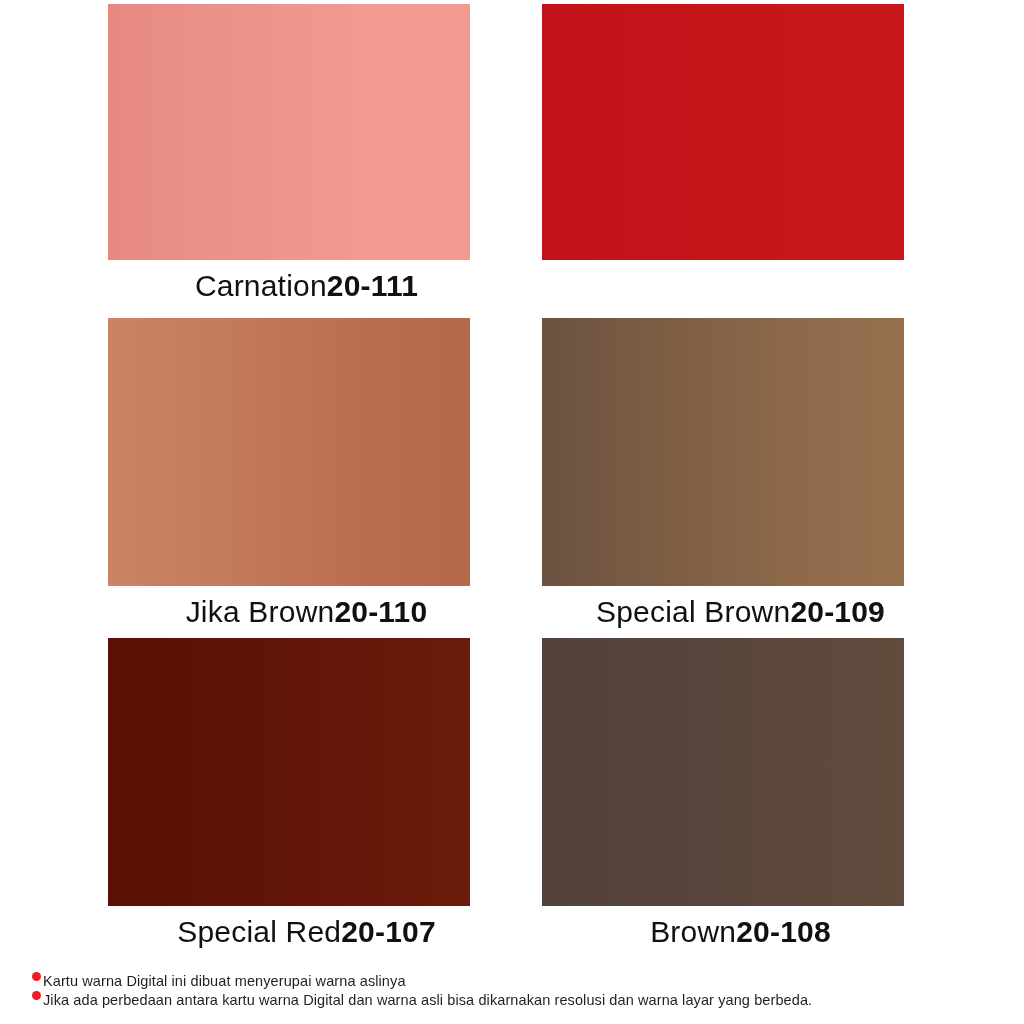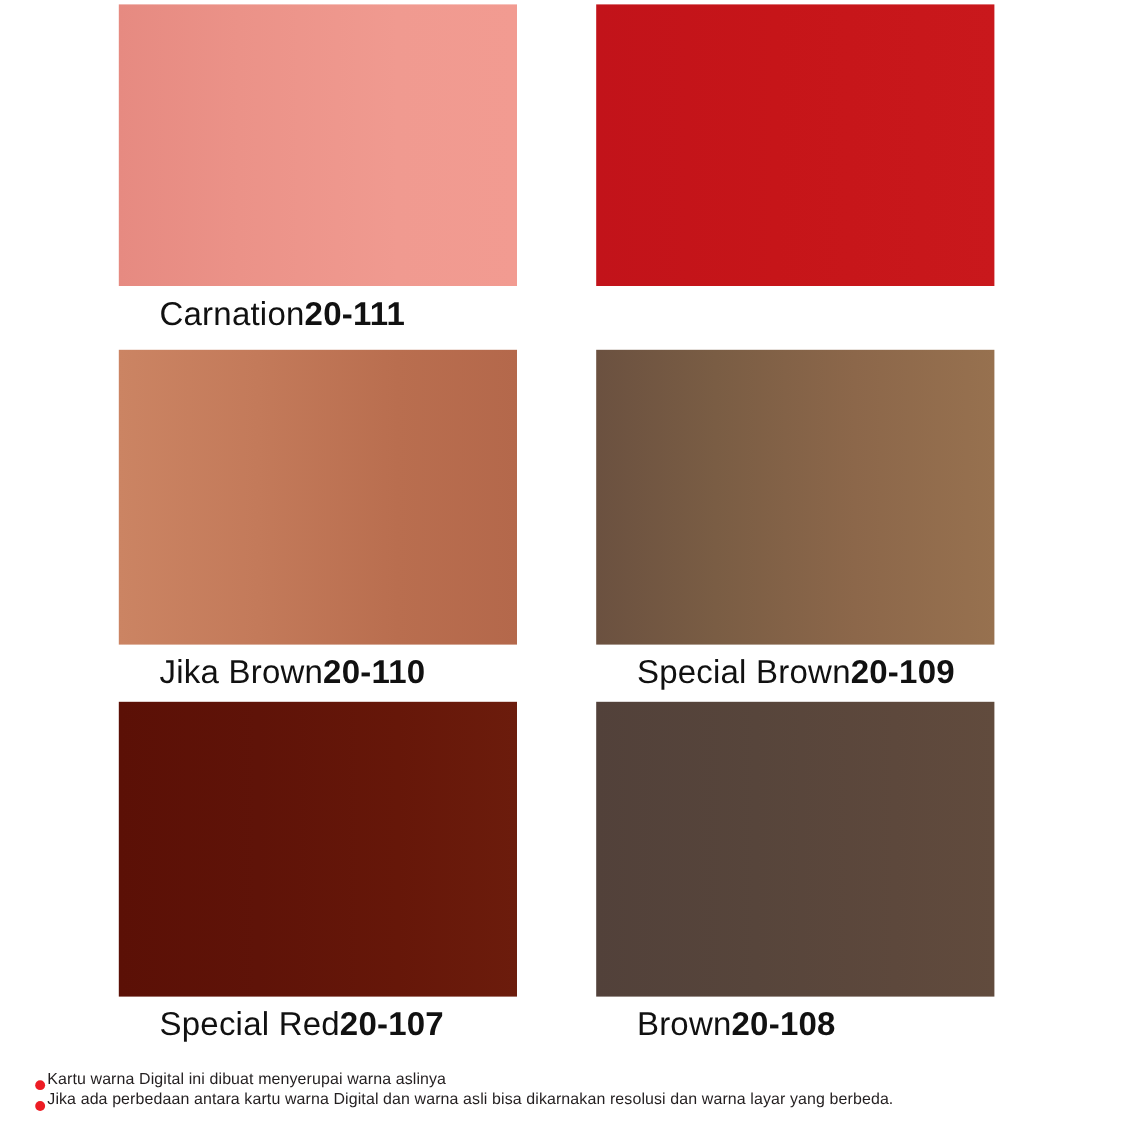--- a/index.html
+++ b/index.html
@@ -57,21 +57,21 @@
   }
 
   .swatch-caption {
     position: absolute;
     left: 0;
     right: 0;
     top: 100%;
     height: 52px;
     display: flex;
     align-items: center;
-    justify-content: flex-start;
+    justify-content: center;
     padding: 0 2px 0 4px;
     box-sizing: border-box;
     white-space: nowrap;
     margin-left: 33px;
   }
 
   .swatch-name {
     font-size: 30px;
     font-weight: 400;
     letter-spacing: 0.2px;
@@ -88,21 +88,21 @@
   
   .footer-notes {
     position: absolute;
     left: 32px;
     bottom: 14px;
     width: 960px;
   }
 
   .note-line {
     display: flex;
-    align-items: flex-end;
+    align-items: flex-start;
     font-size: 14.5px;
     line-height: 19px;
     color: #231f20;
     letter-spacing: 0.1px;
     white-space: nowrap;
   }
 
   .note-bullet {
     width: 9px;
     height: 9px;

